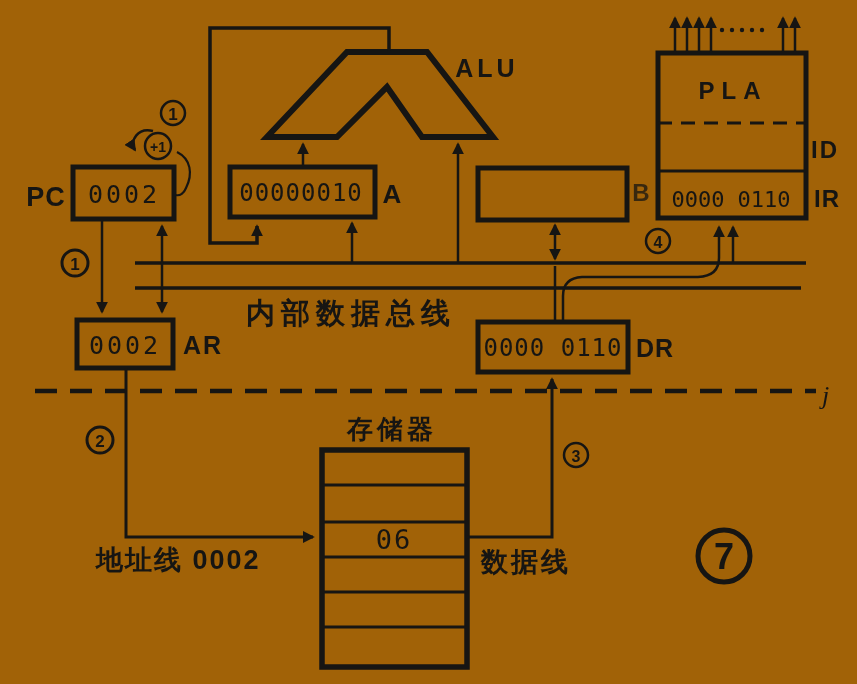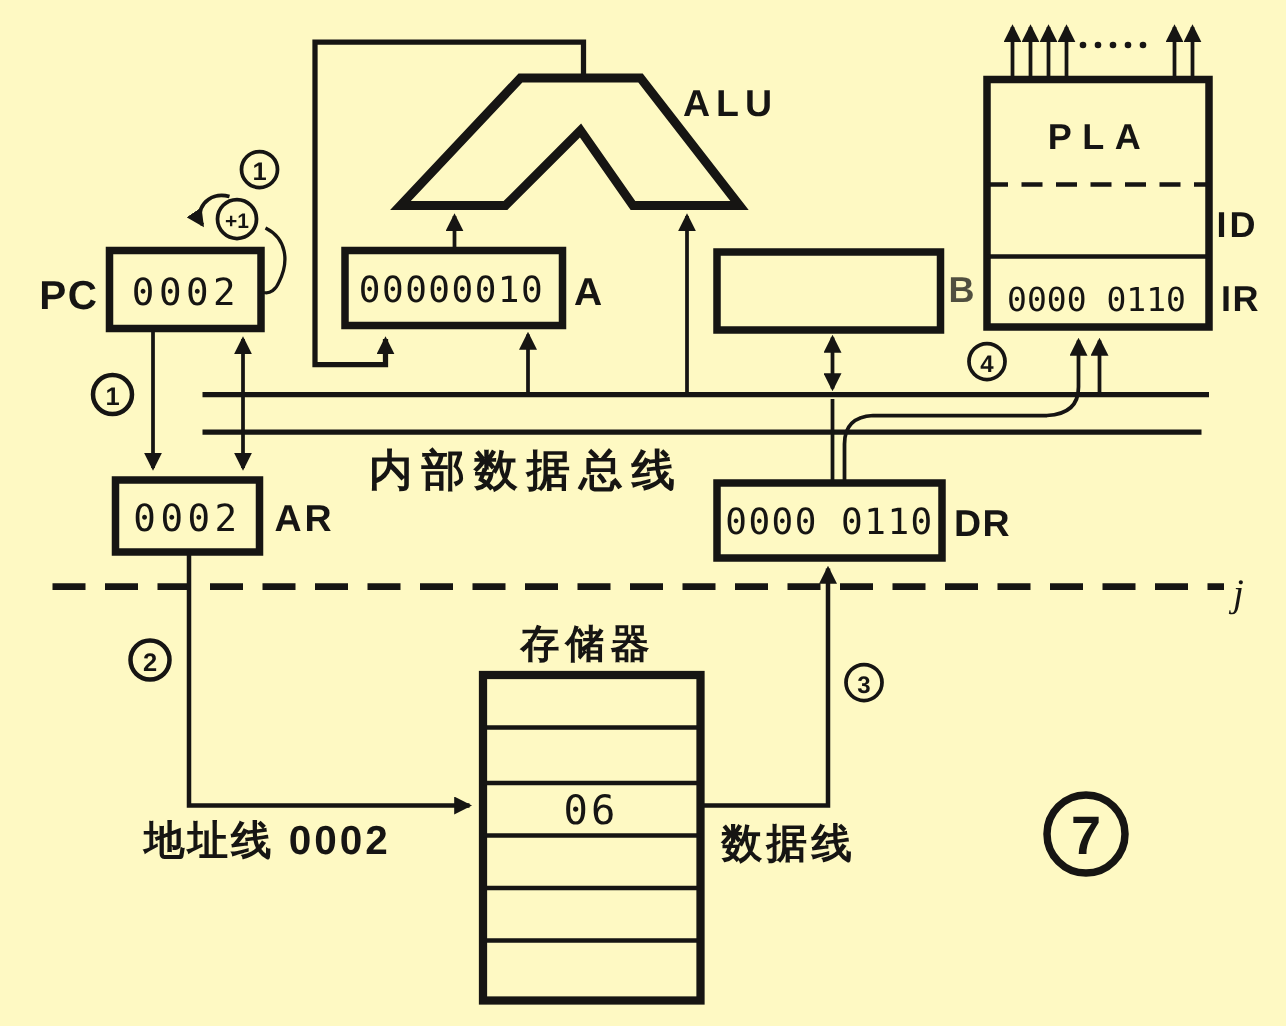--- a/index.html
+++ b/index.html
@@ -1,16 +1,16 @@
 <!DOCTYPE html>
 <html><head>
 <meta charset="utf-8">
 <style>
   html,body{margin:0;padding:0;background:#e8e6e0;}
-  .page{position:relative;width:857px;height:684px;background:#fef9c3;overflow:hidden;
+  .page{position:relative;width:857px;height:684px;background:#a16207;overflow:hidden;
         font-family:"Liberation Sans",sans-serif;}
   svg{position:absolute;left:0;top:0;}
   svg text{fill:#161513;}
   .ink{stroke:#161513;fill:none;}
   .lbl{font-family:"Liberation Sans",sans-serif;font-weight:bold;}
   .val{font-family:"DejaVu Sans Mono",monospace;}
   .cjk{font-family:"Liberation Sans",sans-serif;font-weight:bold;}
   .circnum{font-family:"Liberation Sans",sans-serif;font-weight:bold;}
 </style>
 </head>

